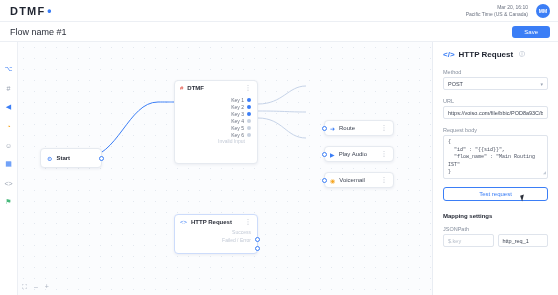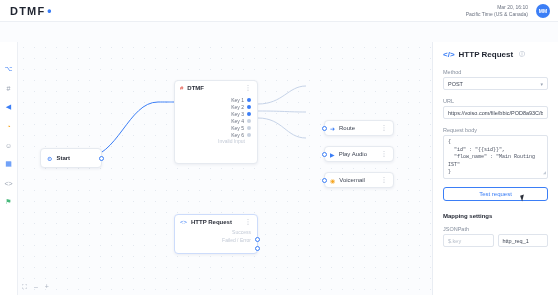--- a/index.html
+++ b/index.html
@@ -180,20 +180,24 @@
     </div>
     <div class="top-right">
       <div class="tz">
         <div class="l1">Mar 20, 16:10</div>
         <div class="l2">Pacific Time (US &amp; Canada)</div>
       </div>
       <div class="avatar">MM</div>
     </div>
   </div>
 
+  <div class="subbar">
+    <div class="flow-name">Flow name #1</div>
+    <button class="save-btn">Save</button>
+  </div>
 
   <div class="rail">
     <div class="rail-icon blue">⌥</div>
     <div class="rail-icon">#</div>
     <div class="rail-icon blue">◀</div>
     <div class="rail-icon orange">◔</div>
     <div class="rail-icon">☺</div>
     <div class="rail-icon blue">▦</div>
     <div class="rail-icon">&lt;&gt;</div>
     <div class="rail-icon green">⚑</div>

